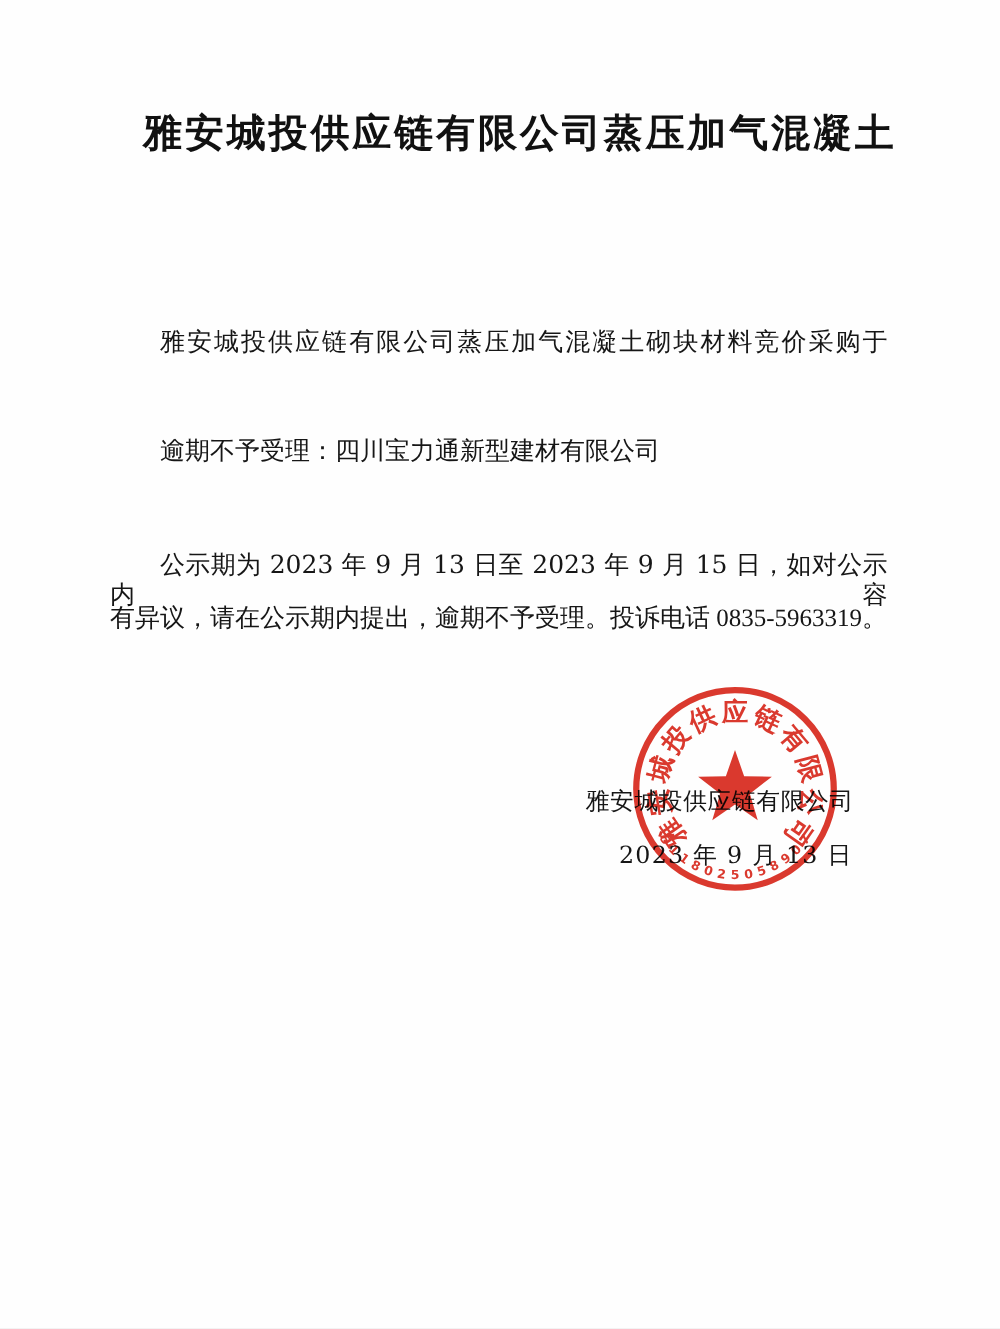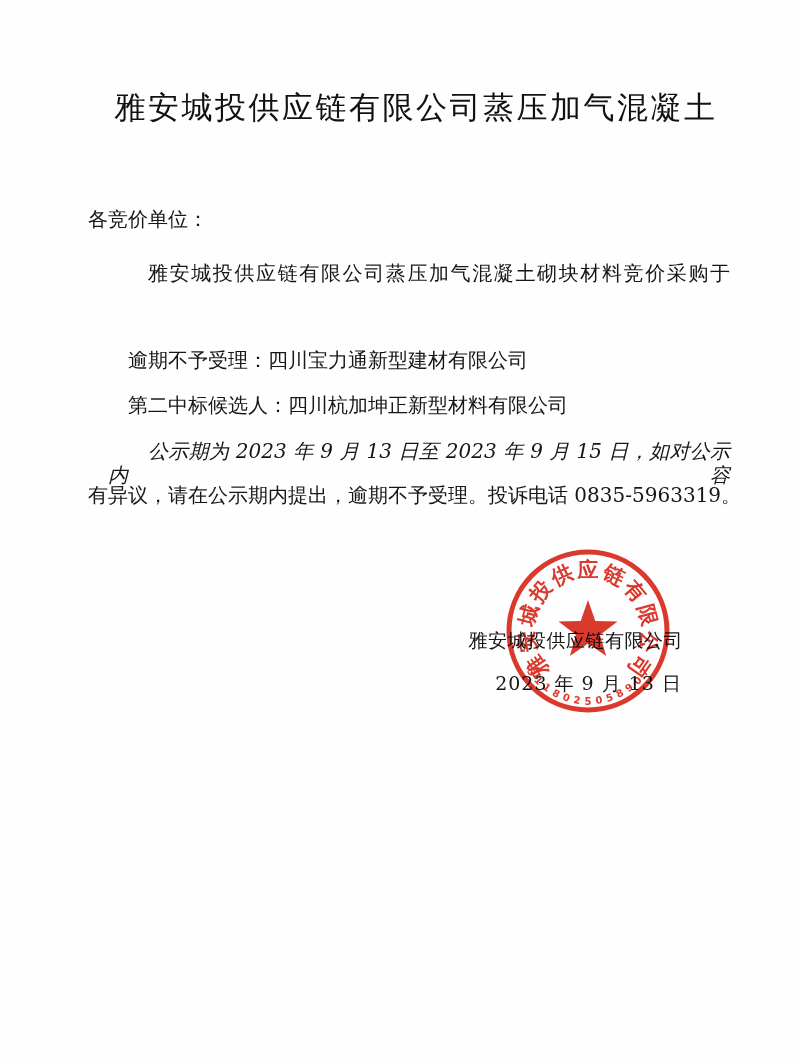--- a/index.html
+++ b/index.html
@@ -8,45 +8,44 @@
     width:800px; height:1063px;
     margin:0 auto;
     background:#fefefe;
     font-family:"DejaVu Serif","Liberation Serif",serif;
     color:#161616;
     overflow:hidden;
   }
   .title {
     position:absolute; top:84px; left:0; right:0;
     margin:0; text-align:center;
-    font-size:31px; font-weight:400;
+    font-size:31px; font-weight:700;
     letter-spacing:2.5px; line-height:47px;
     color:#111;
     padding-left:32px;
   }
   .title .tl { display:block; }
   .bl {
     position:absolute; left:88px; width:622px;
     font-size:20px; line-height:24px;
     white-space:nowrap; color:#161616;
   }
   .ind  { text-indent:2em; }
   .just {
     white-space:normal;
     text-align:justify; text-align-last:justify;
     text-indent:2em;
-    margin-left:20px;
   }
   .l1 { top:207px; }
   .l2 { top:261px; }
   .l3 { top:303px; }
   .l4 { top:348px; }
   .l5 { top:393px; }
-  .l6 { top:439px;font-style:italic; }
-  .l7 { top:483px; }
+  .l6 { top:439px; }
+  .l7 { top:483px;font-family:Liberation Serif, serif; }
   .sig-name {
     position:absolute; top:628px; right:117px;
     font-size:19px; letter-spacing:0.5px; color:#161616;
   }
   .sig-date {
     position:absolute; top:671px; right:118px;
     font-size:19px; letter-spacing:1px; color:#161616;
   }
   .seal {
     position:absolute; left:488px; top:531px;
@@ -66,24 +65,22 @@
 </style>
 </head>
 <body>
 
 <div class="page">
 
   <h1 class="title">
     <span class="tl">雅安城投供应链有限公司蒸压加气混凝土</span>
   </h1>
 
-  <div class="bl l1">各竞价单位：</div>
   <div class="bl l2 just">雅安城投供应链有限公司蒸压加气混凝土砌块材料竞价采购于</div>
   <div class="bl l4 ind">逾期不予受理：四川宝力通新型建材有限公司</div>
-  <div class="bl l5 ind">第二中标候选人：四川杭加坤正新型材料有限公司</div>
   <div class="bl l6 just">公示期为 2023 年 9 月 13 日至 2023 年 9 月 15 日，如对公示内容</div>
   <div class="bl l7">有异议，请在公示期内提出，逾期不予受理。投诉电话 0835-5963319。</div>
 
   <div class="sig-name">雅安城投供应链有限公司</div>
   <div class="sig-date">2023 年 9 月 13 日</div>
 
   <div class="seal">
     <svg viewBox="0 0 200 200" width="200" height="200" xmlns="http://www.w3.org/2000/svg">
       <circle class="seal-ring" cx="100" cy="100" r="79"></circle>
       <g id="seal-company-arc">

